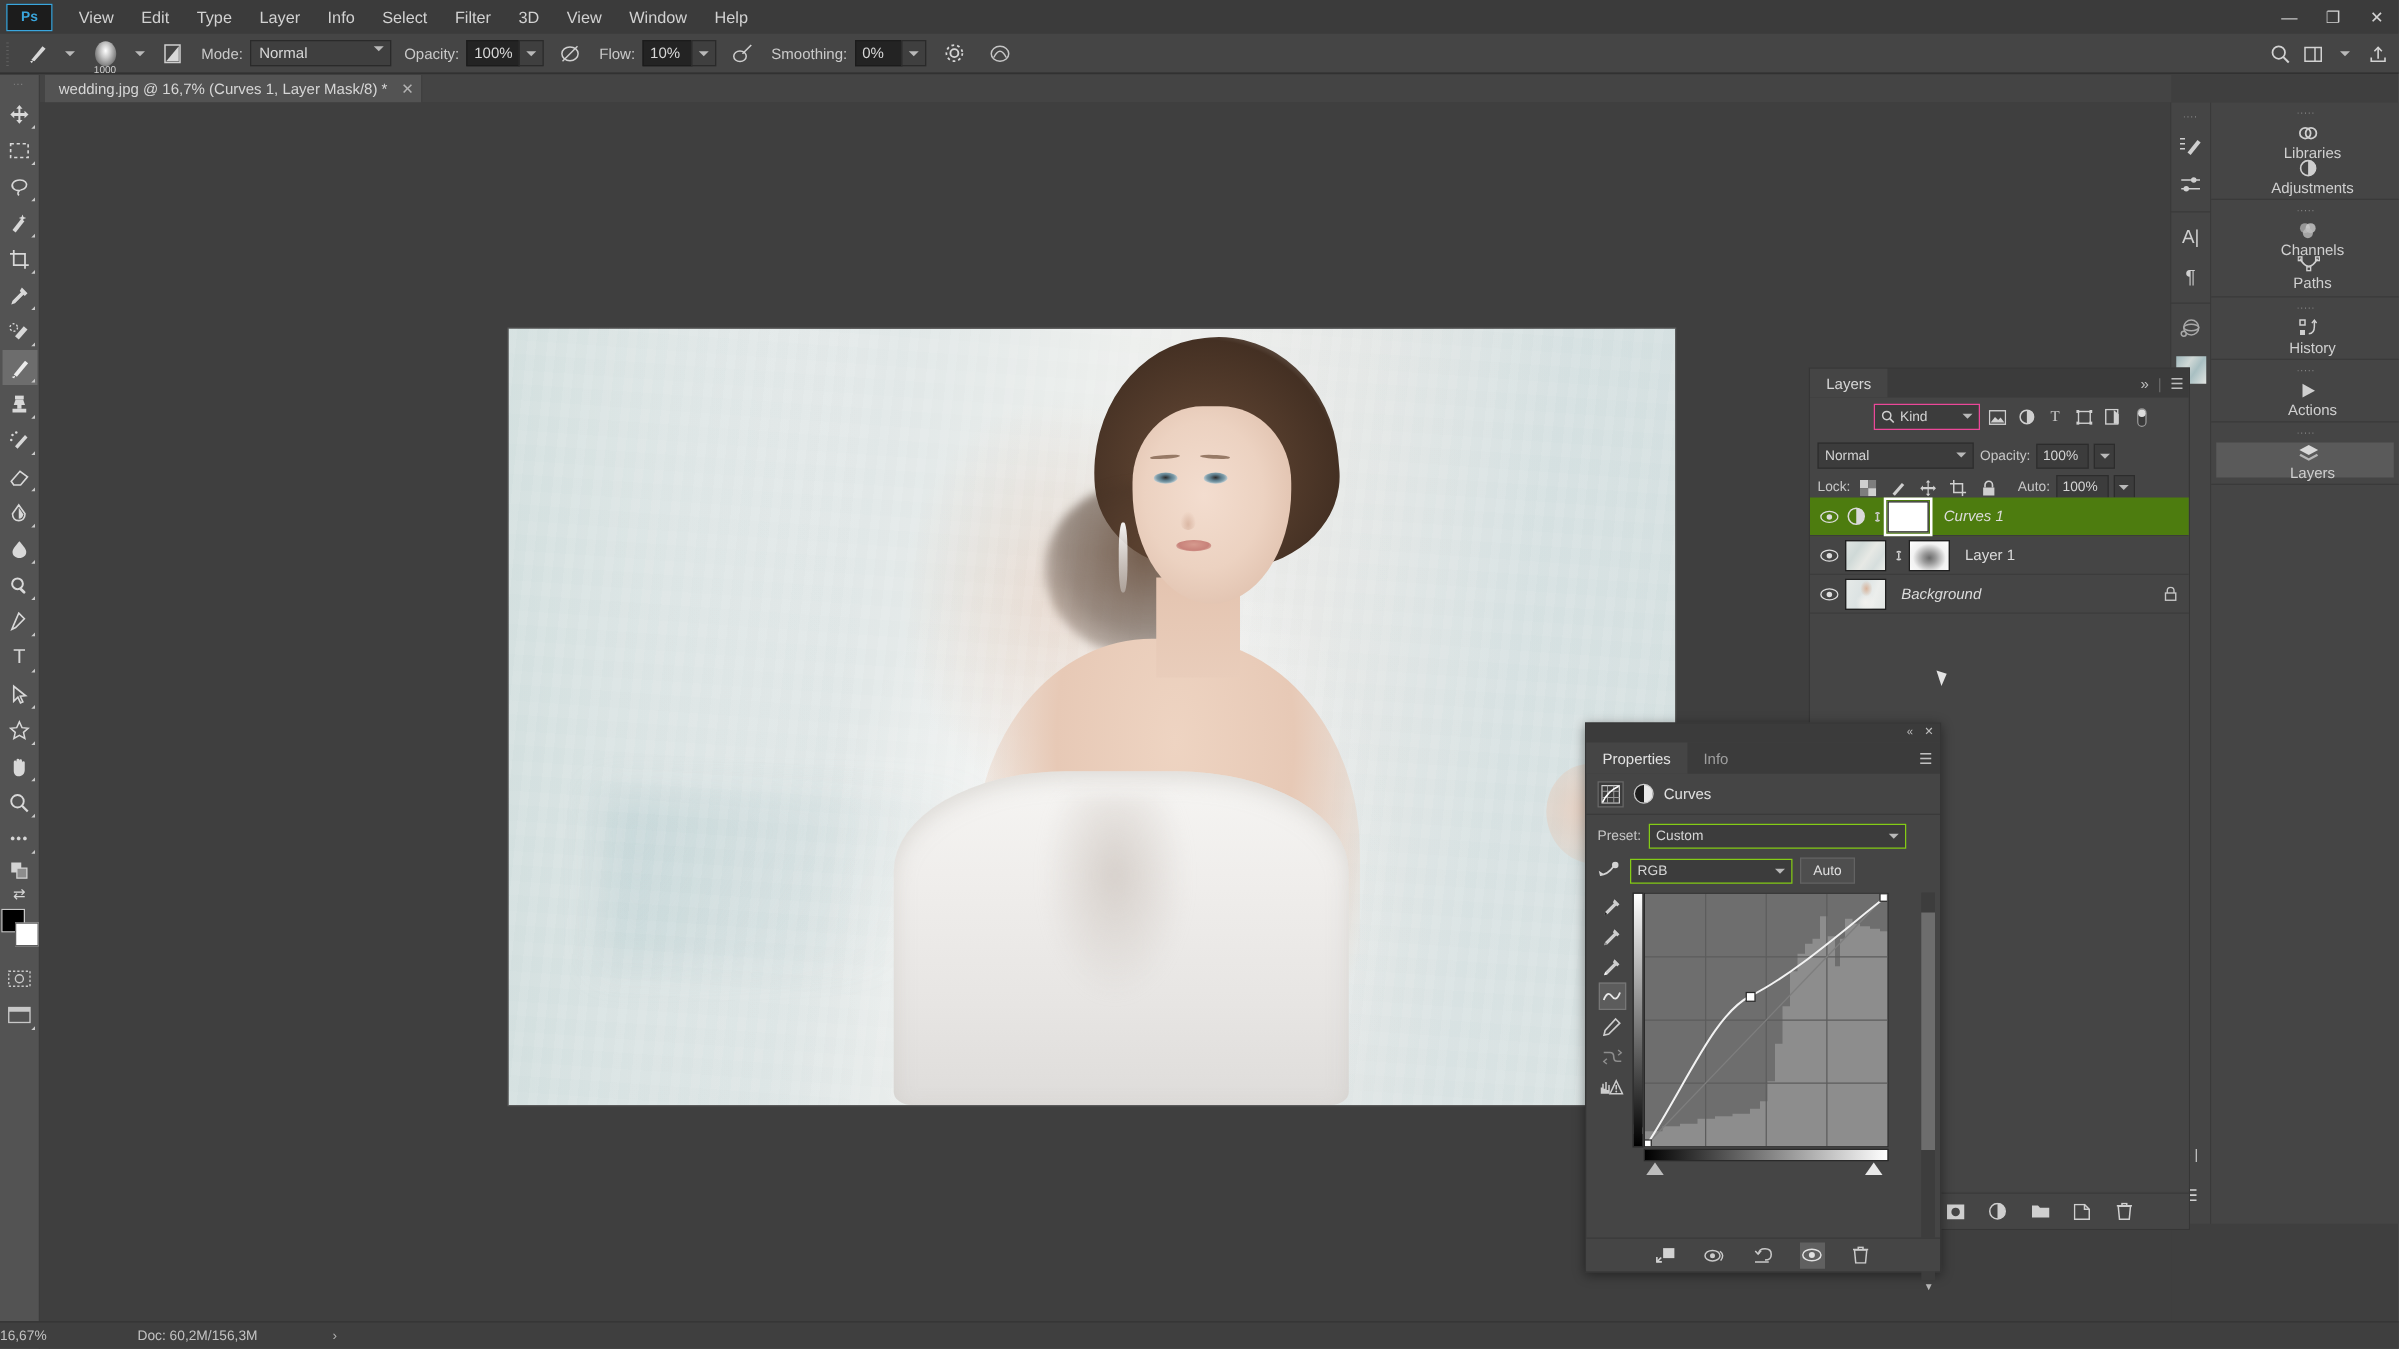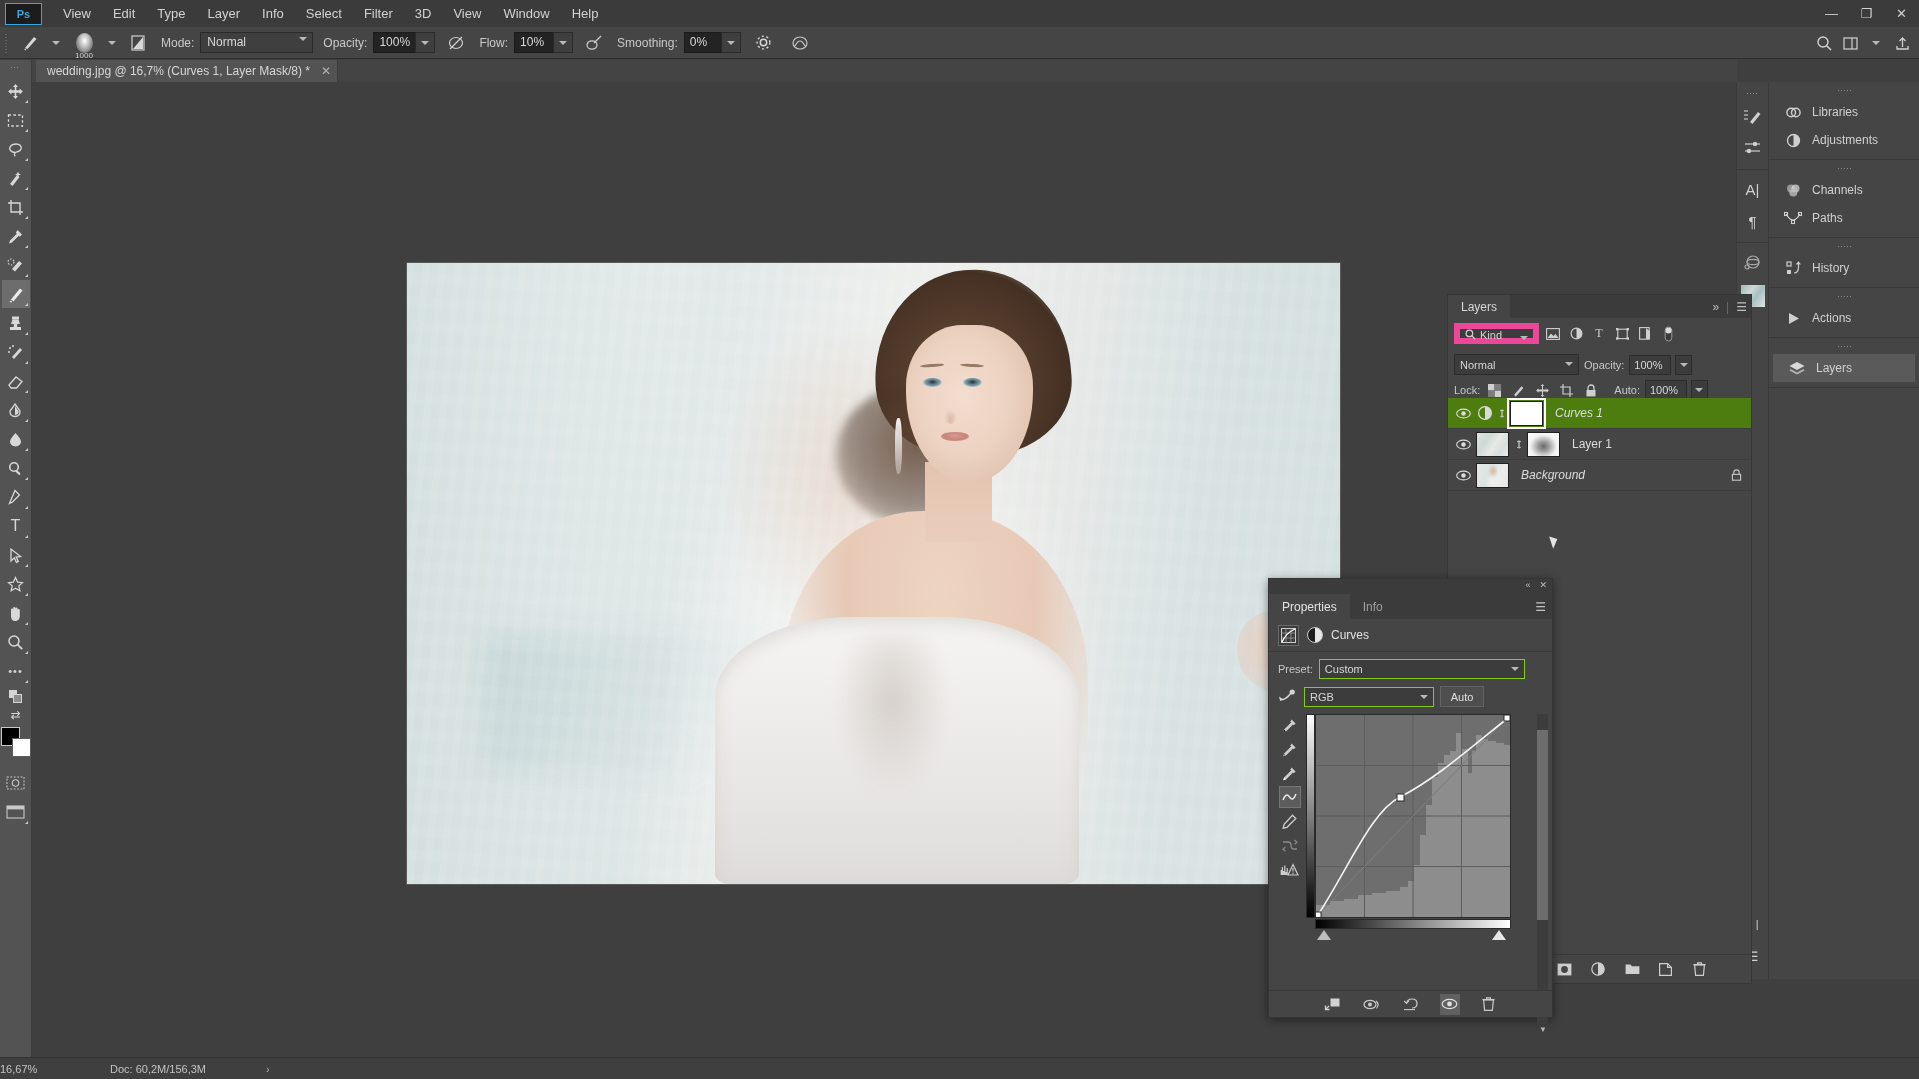--- a/index.html
+++ b/index.html
@@ -210,37 +210,37 @@
 
   
   .dock{
     position:absolute; right:0; top:82px; width:150px; height:897px; background:#454545;
   }
   .dockgroup{ border-bottom:1px solid #3a3a3a; padding:4px 0 5px;}
   .dockgroup .dg-grip{ width:13px;height:6px; margin:2px auto 4px;
     background-image:repeating-linear-gradient(to right,#8a8a8a 0 1px,transparent 1px 3px);
     background-size:3px 1px; background-repeat:repeat-x; background-position:0 2px;}
   .dockrow{
-    height:28px; display:flex; align-items:center; padding-left:12px; color:#d0d0d0; font-size:12px;
+    height:28px; display:flex; align-items:center; padding-left:12px; color:#d0d0d0; font-size:12px;flex-direction:column;
   }
   .dockrow.sel{ background:#5a5a5a; margin:0 4px; }
   .dockrow .di{ width:24px; display:flex; align-items:center; justify-content:center; margin-right:7px; }
 
   
   .layerspanel{
     position:absolute; left:1447px; top:294px; width:305px; height:690px;
     background:#454545; border:1px solid #363636;
   }
   .lp-tabs{ height:23px; background:#3b3b3b; display:flex; align-items:stretch; position:relative;}
   .lp-tab{ padding:0 13px; display:flex; align-items:center; font-size:12px; color:#d7d7d7; background:#454545;}
   .lp-tabright{ position:absolute; right:4px; top:0; height:23px; display:flex; align-items:center; gap:7px; color:#bdbdbd;}
   .lp-row{ display:flex; align-items:center; padding:5px 6px; gap:5px; }
   .lp-filter{
-    flex:0 0 85px; height:21px; background:#3c3c3c; border:6px solid #ec4899; color:#d4d4d4;
-    font-size:11px; display:flex; align-items:flex-start; padding:0 5px; position:relative;
+    flex:0 0 85px; height:21px; background:#3c3c3c; border:1px solid #ec4899; color:#d4d4d4;
+    font-size:11px; display:flex; align-items:center; padding:0 5px; position:relative;margin-left:45px;
   }
   .lp-fico{ width:18px;height:20px; display:flex;align-items:center;justify-content:center;color:#cfcfcf;font-size:13px;}
   .blend{ flex:0 0 125px; height:21px; background:#3c3c3c;border:1px solid #2c2c2c;color:#d4d4d4;
     font-size:11px; display:flex;align-items:center;padding:0 16px 0 5px;position:relative;}
   .lbl{ font-size:11px;color:#c7c7c7; white-space:nowrap;}
   .numbox{ width:42px;height:20px;background:#3c3c3c;border:1px solid #2c2c2c;color:#d6d6d6;
     font-size:11px;display:flex;align-items:center;justify-content:flex-start;padding-left:4px;}
   .stepper{ width:17px;height:20px;background:#3c3c3c;border:1px solid #2c2c2c;display:flex;align-items:center;justify-content:center;margin-left:-1px;}
   .lockico{ width:19px;height:19px;display:flex;align-items:center;justify-content:center;color:#cfcfcf;font-size:12px;}
   .layerlist{ position:absolute; left:0; top:103px; width:303px; bottom:30px; background:#454545;}

